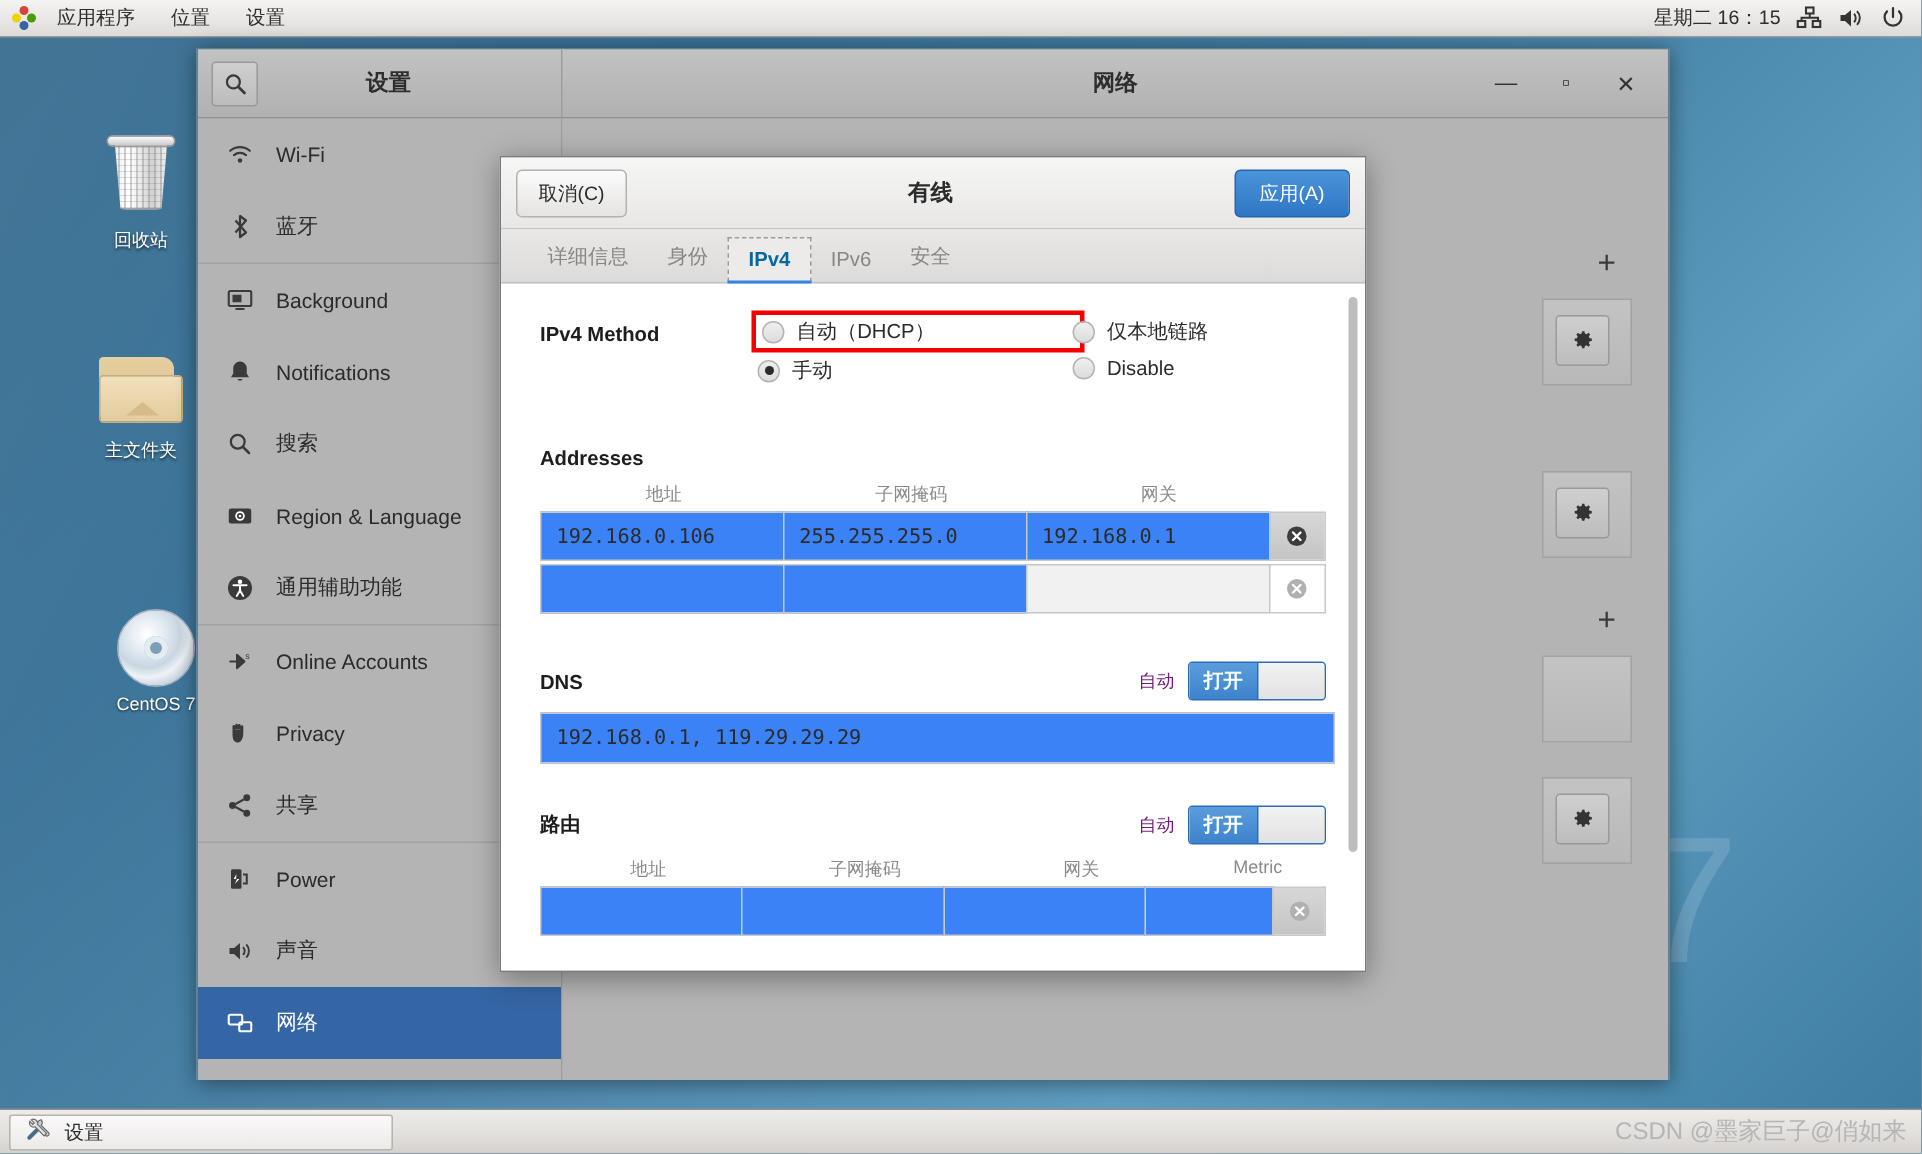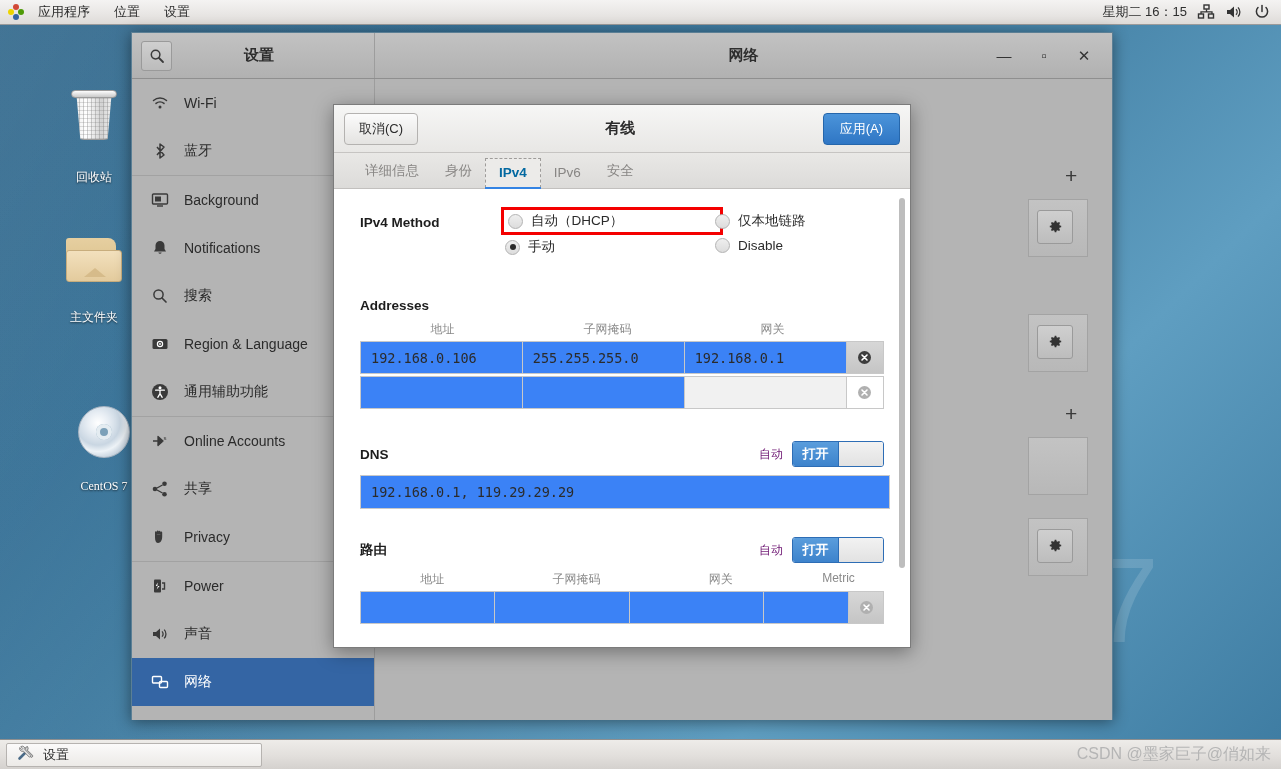--- a/index.html
+++ b/index.html
@@ -49,21 +49,21 @@
   #panel-right { margin-left: auto; display: flex; align-items: center; gap: 10px; padding-right: 10px; }
   #clock { font-size: 13px; color: #2e2e2e; }
   .tray-ico { width: 18px; height: 18px; display: inline-block; }
 
   
   .desk-icon {
     position: absolute; width: 92px; text-align: center; color: #fff;
     font-size: 12px; text-shadow: 0 1px 2px rgba(0,0,0,.7);
   }
   .desk-icon .glyph { display: block; height: 62px; position: relative; }
-  .desk-label { display: block; margin-top: 19px; font-family: Liberation Serif, serif; }
+  .desk-label { display: block; margin-top: 2px; }
 
   
   .trash-body {
     position: absolute; left: 50%; top: 6px; transform: translateX(-50%);
     width: 40px; height: 46px;
     background: linear-gradient(to right,#e9e9e9,#fbfbfb 30%,#cfcfcf 70%,#f2f2f2);
     border: 1px solid #9b9b9b;
     border-radius: 3px 3px 10px 10px;
     clip-path: polygon(6% 0, 94% 0, 84% 100%, 16% 100%);
     background-image: repeating-linear-gradient(90deg, rgba(120,120,120,.35) 0 1px, transparent 1px 4px),
@@ -478,36 +478,36 @@
               <path d="M2 9h5M7 4.5v9l5-4.5z" fill="#3a3a3a" stroke="#3a3a3a" stroke-width="1.3" stroke-linejoin="round"></path>
               <text x="12.5" y="7.5" font-size="6" fill="#3a3a3a">s</text>
             </svg>
         </span>
         <span>Online Accounts</span>
       </div>
 
       <div class="side-item">
         <span class="side-ico">
           <svg width="18" height="18" viewBox="0 0 18 18">
+              <path d="M4 6.5V4.2a.9.9 0 011.8 0v2.3M5.8 6.2V3.4a.9.9 0 011.8 0v2.8M7.6 6.2V3.6a.9.9 0 011.8 0v2.6M9.4 6.4V4.4a.9.9 0 011.8 0v4.2c0 4-1.8 6.4-4 6.4S4 12.8 4 9.2V6.5z" fill="#3a3a3a"></path>
+            </svg>
+        </span>
+        <span>Privacy</span>
+      </div>
+
+      <div class="side-item">
+        <span class="side-ico">
+          <svg width="18" height="18" viewBox="0 0 18 18">
               <circle cx="13.5" cy="3.8" r="2.3" fill="#3a3a3a"></circle>
               <circle cx="4" cy="9" r="2.3" fill="#3a3a3a"></circle>
               <circle cx="13.5" cy="14.2" r="2.3" fill="#3a3a3a"></circle>
               <path d="M6 8l5.5-3M6 10l5.5 3" stroke="#3a3a3a" stroke-width="1.4"></path>
             </svg>
         </span>
         <span>共享</span>
-      </div>
-
-      <div class="side-item">
-        <span class="side-ico">
-          <svg width="18" height="18" viewBox="0 0 18 18">
-              <path d="M4 6.5V4.2a.9.9 0 011.8 0v2.3M5.8 6.2V3.4a.9.9 0 011.8 0v2.8M7.6 6.2V3.6a.9.9 0 011.8 0v2.6M9.4 6.4V4.4a.9.9 0 011.8 0v4.2c0 4-1.8 6.4-4 6.4S4 12.8 4 9.2V6.5z" fill="#3a3a3a"></path>
-            </svg>
-        </span>
-        <span>Privacy</span>
       </div>
 
       <div class="side-sep"></div>
 
       <div class="side-item">
         <span class="side-ico">
           <svg width="18" height="18" viewBox="0 0 18 18">
               <rect x="3" y="2.5" width="7" height="13" rx="1" fill="#3a3a3a"></rect>
               <path d="M6.6 5.6L4.8 9h2.2l-1.4 3.4L8.6 9H6.4z" fill="#fff"></path>
               <path d="M11 6h2.5v6H11" fill="none" stroke="#3a3a3a" stroke-width="1.4"></path>

